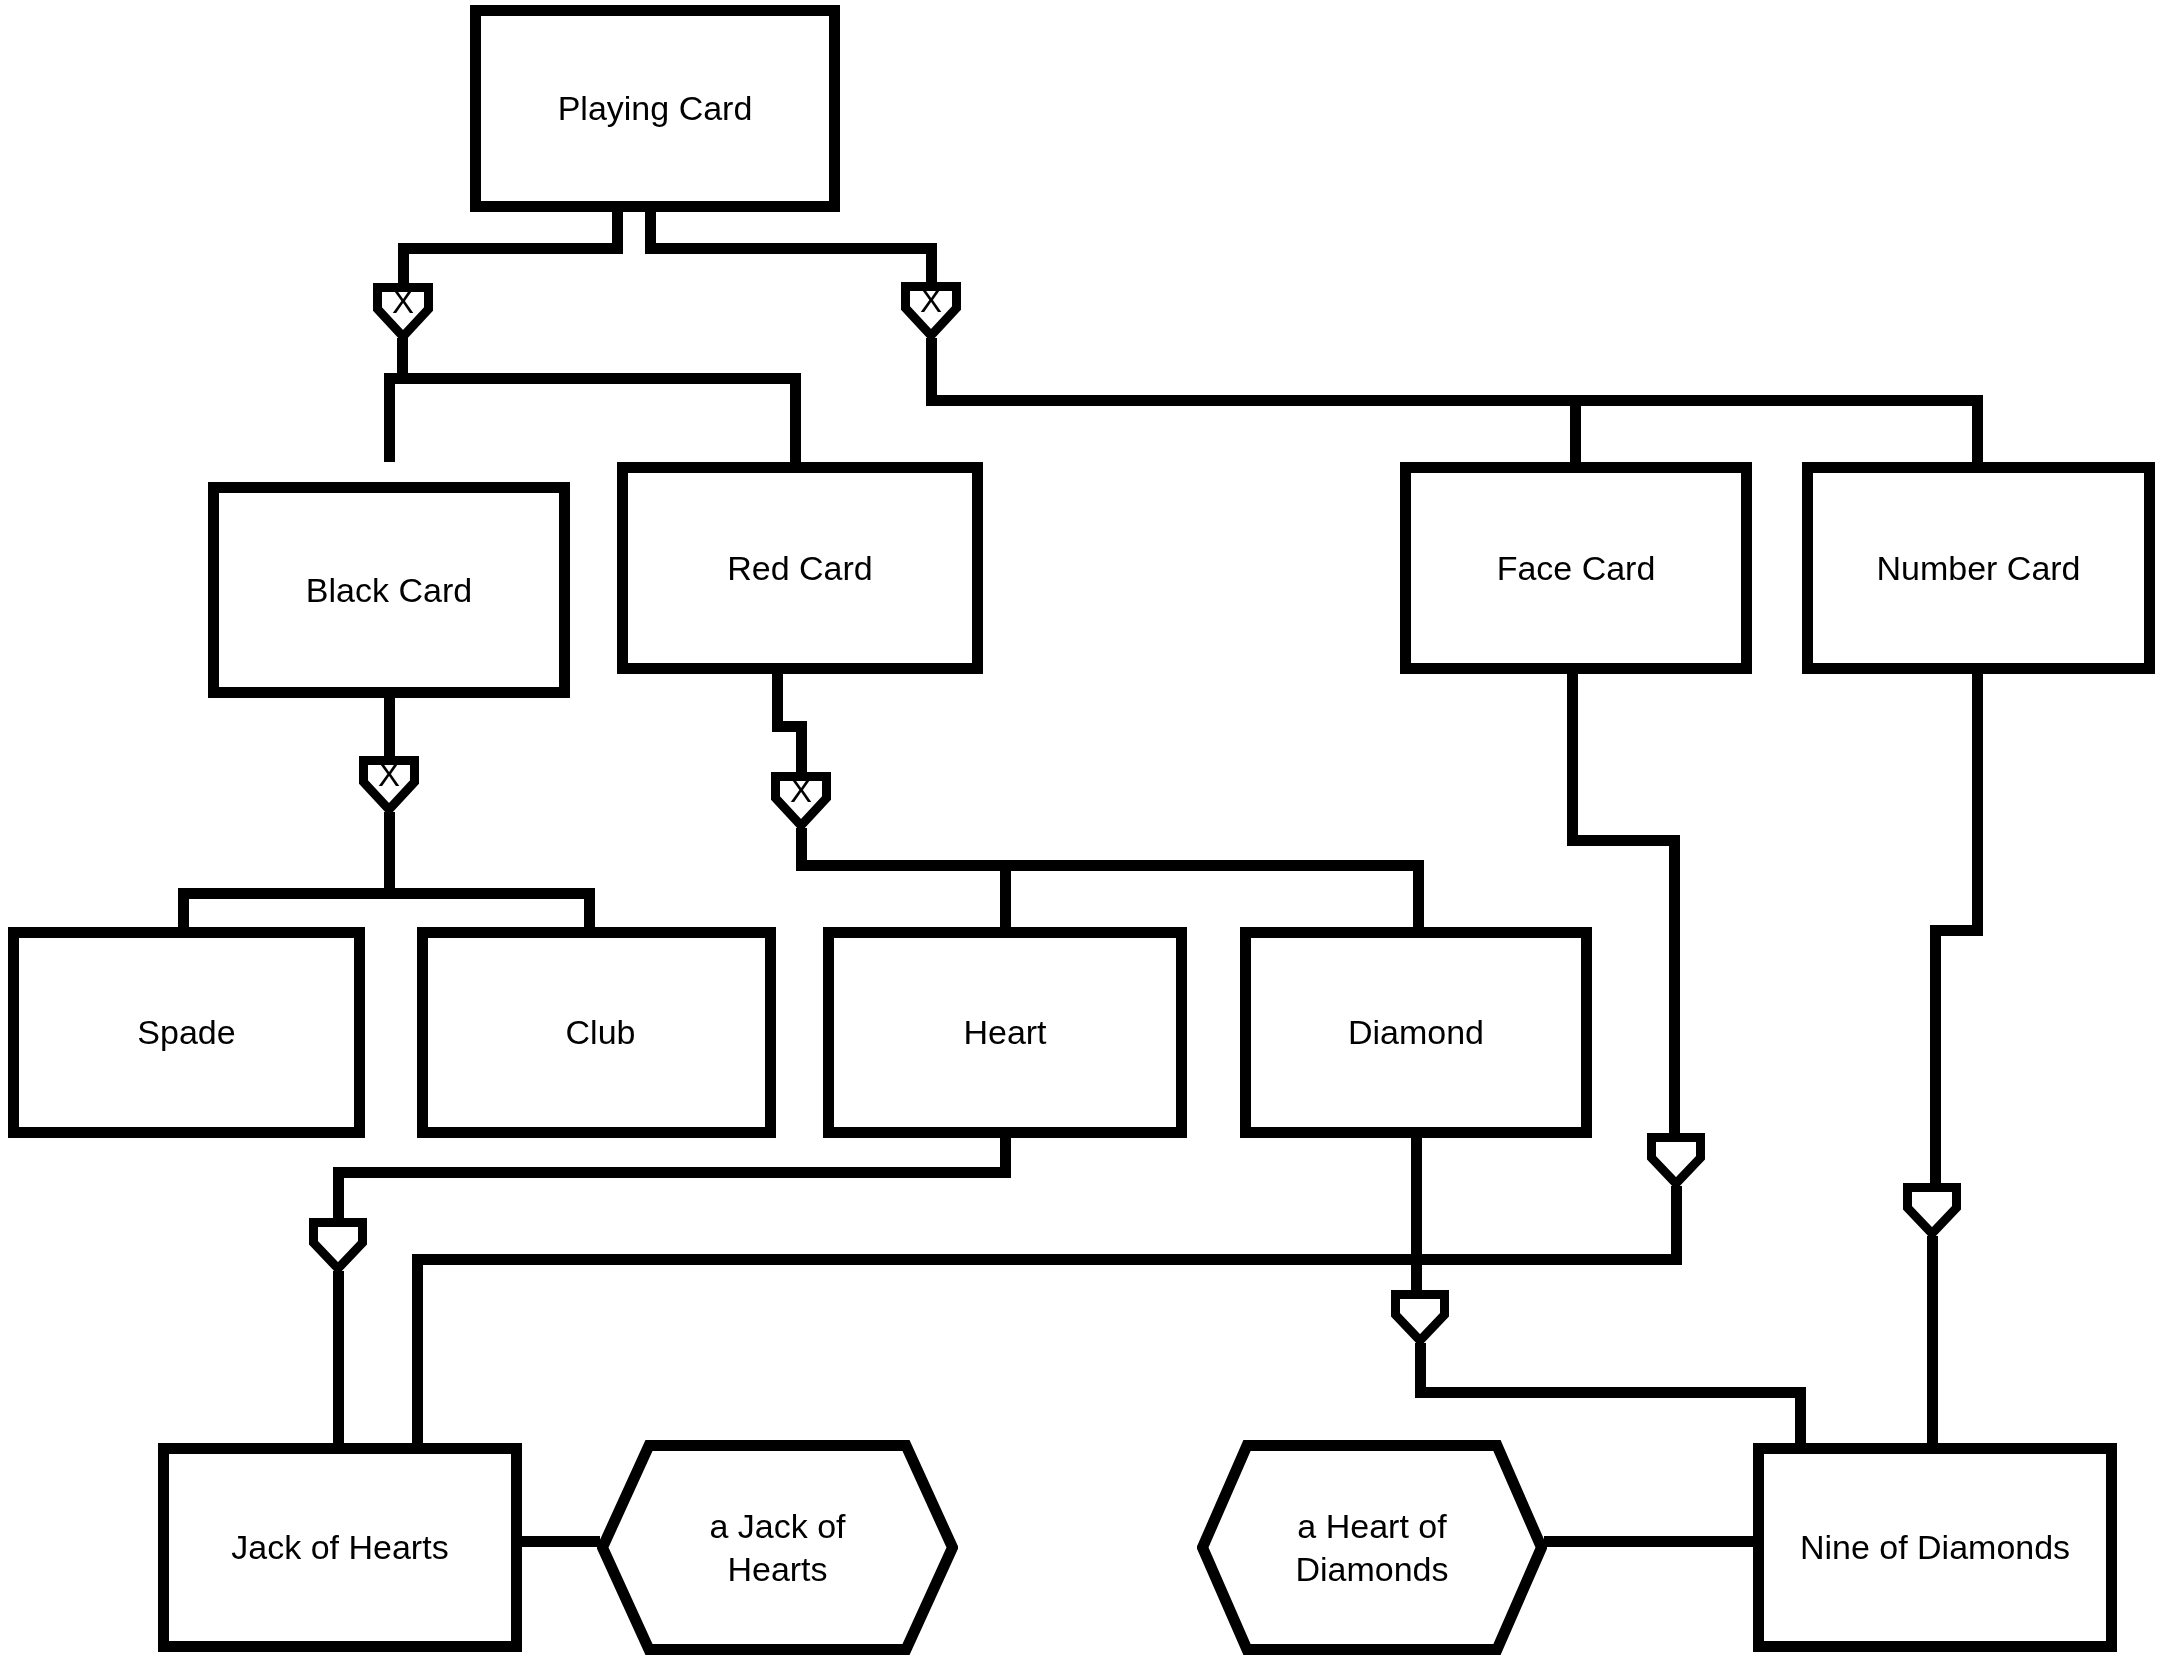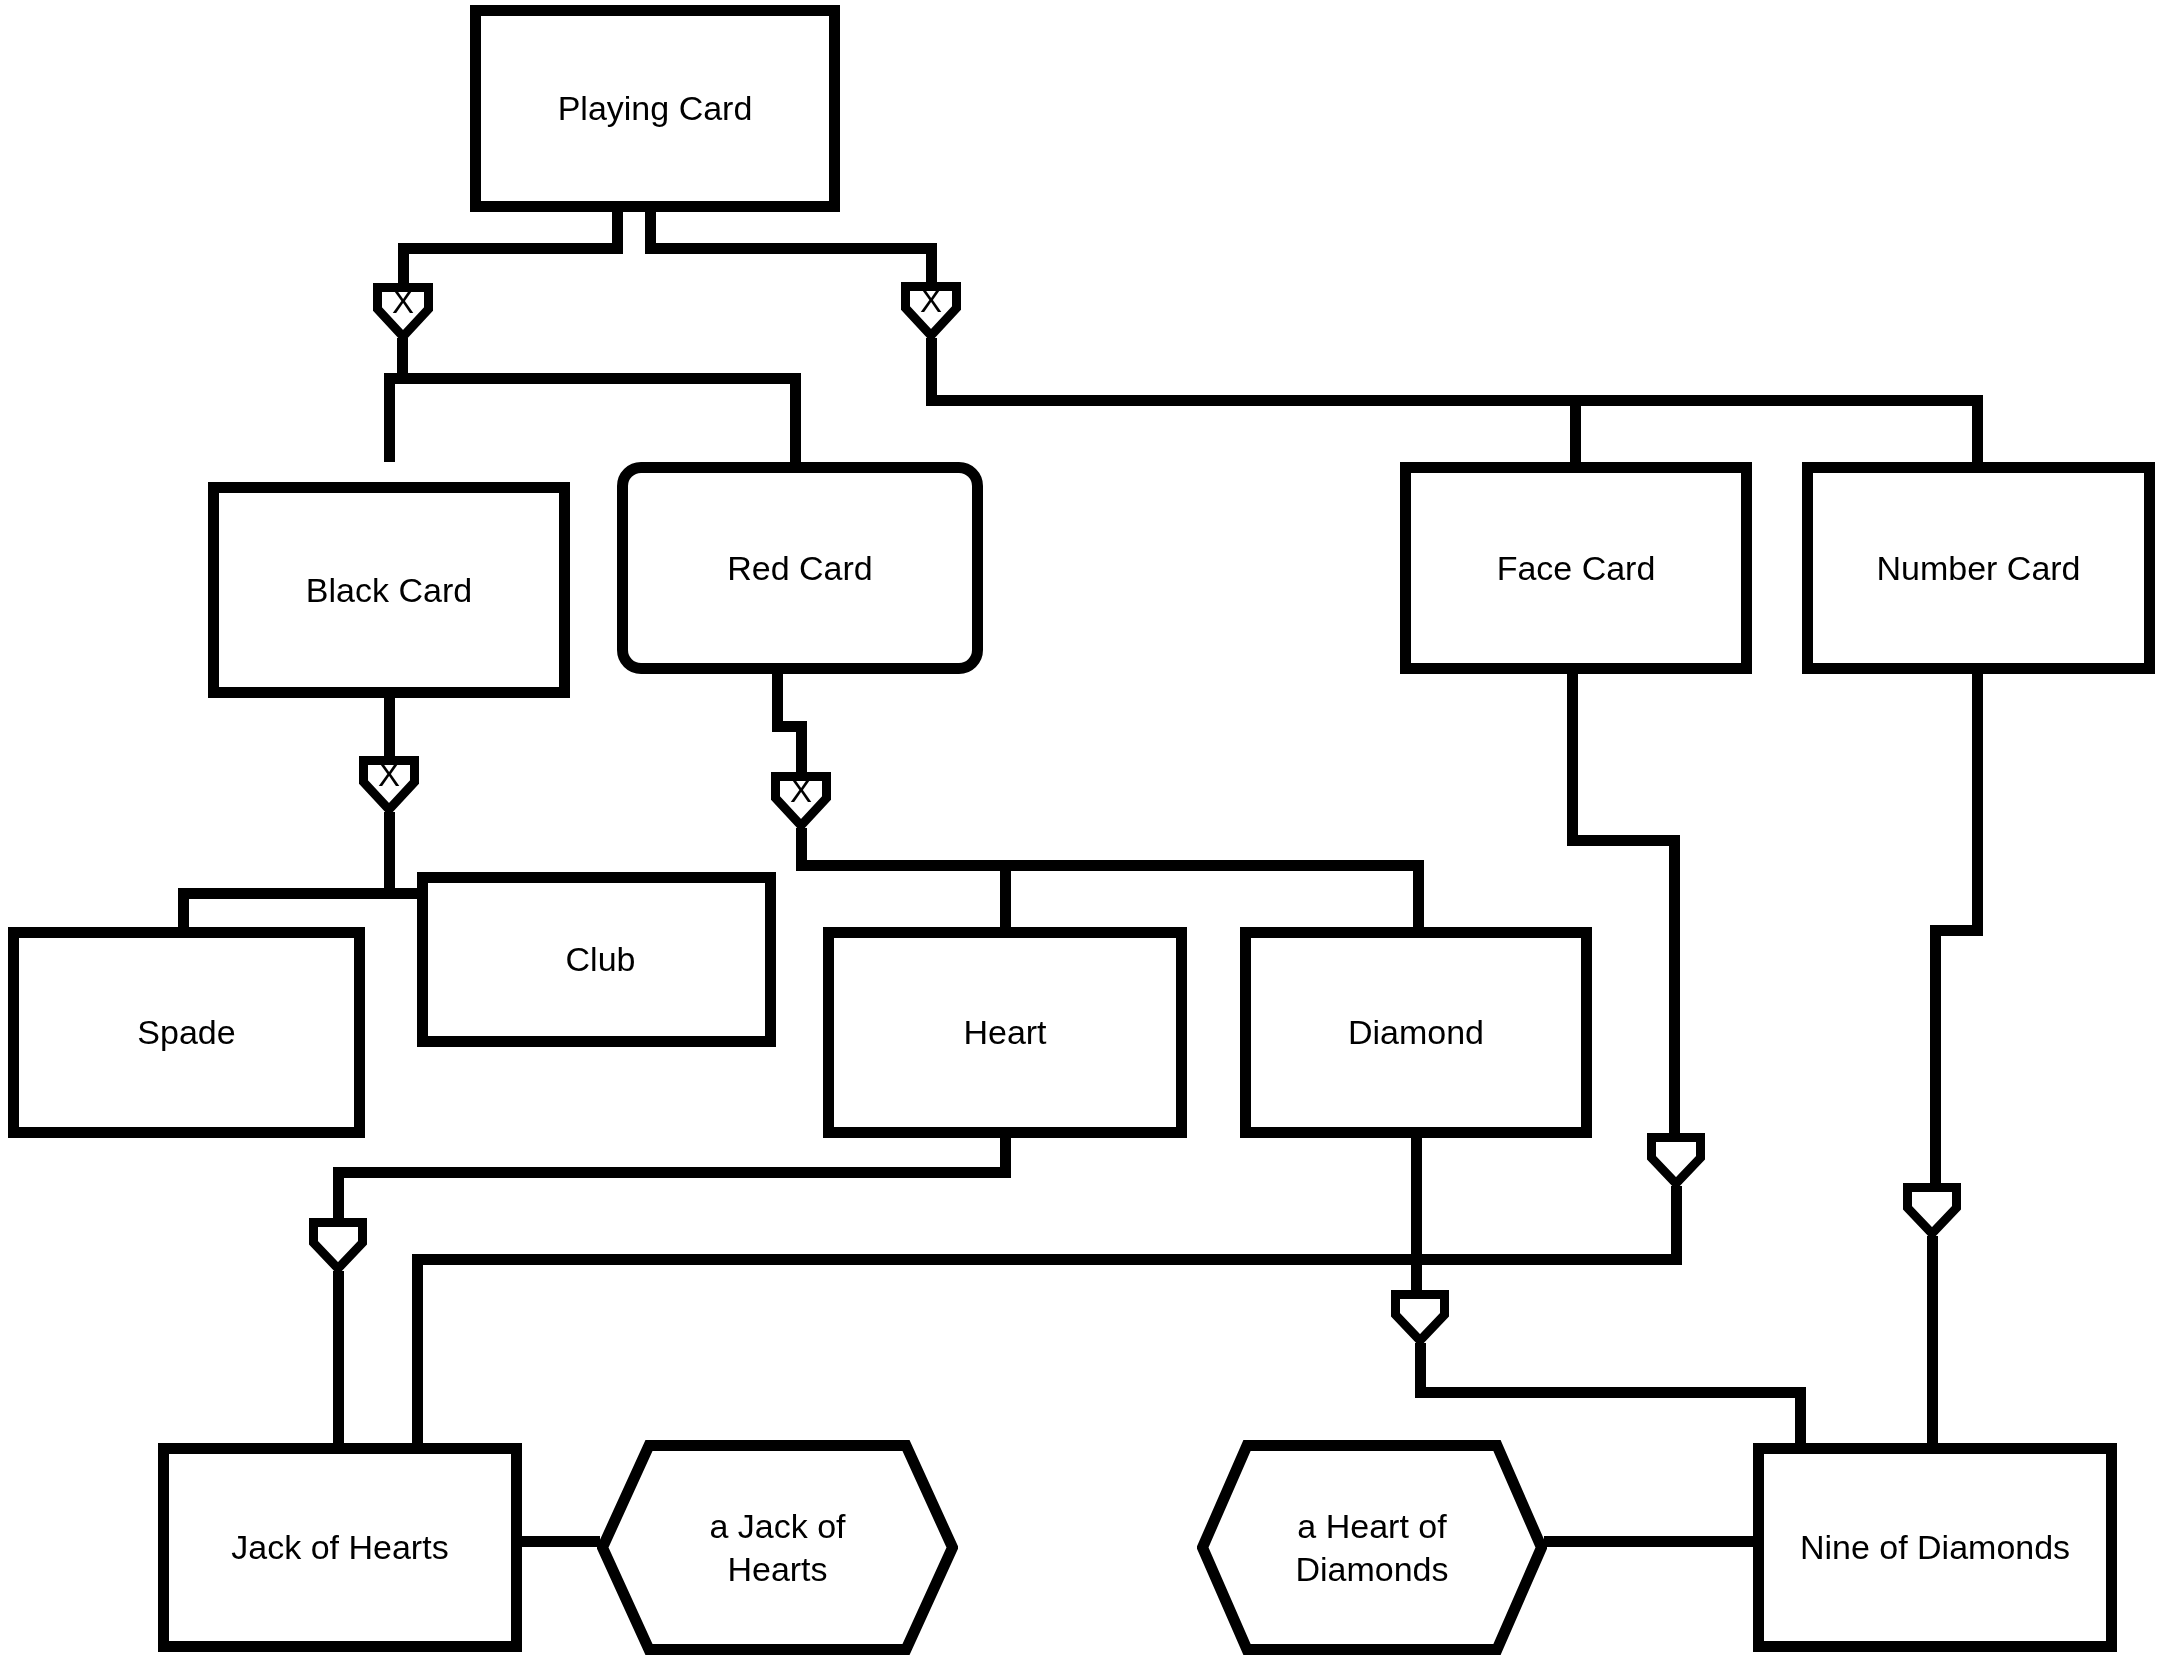--- a/index.html
+++ b/index.html
@@ -99,33 +99,33 @@
       <div class="line" style="left: 522px; top: 1536px; width: 78px; height: 11px;"></div>
       <div class="line" style="left: 1544px; top: 1536px; width: 209px; height: 11px;"></div>
     </div>
   <div id="boxes-layer">
       <div class="node" style="left: 470px; top: 5px; width: 370px; height: 207px; align-items: center;">
         <span>Playing Card</span>
       </div>
       <div class="node" style="left: 208px; top: 462px; width: 362px; height: 216px; margin-top: 20px;">
         <span>Black Card</span>
       </div>
-      <div class="node" style="left: 617px; top: 462px; width: 366px; height: 212px; border-radius: 24px;">
+      <div class="node" style="left: 617px; top: 462px; width: 366px; height: 212px;">
         <span>Red Card</span>
       </div>
       <div class="node" style="left: 1400px; top: 462px; width: 352px; height: 212px;">
         <span>Face Card</span>
       </div>
       <div class="node" style="left: 1802px; top: 462px; width: 353px; height: 212px; justify-content: center;">
         <span>Number Card</span>
       </div>
       <div class="node" style="left: 8px; top: 927px; width: 357px; height: 211px;">
         <span>Spade</span>
       </div>
-      <div class="node" style="left: 417px; top: 872px; width: 359px; height: 175px; padding-left: 8px;">
+      <div class="node" style="left: 417px; top: 927px; width: 359px; height: 211px; padding-left: 8px;">
         <span>Club</span>
       </div>
       <div class="node" style="left: 823px; top: 927px; width: 364px; height: 211px;">
         <span>Heart</span>
       </div>
       <div class="node" style="left: 1240px; top: 927px; width: 352px; height: 211px;">
         <span>Diamond</span>
       </div>
       <div class="node" style="left: 158px; top: 1443px; width: 364px; height: 209px;">
         <span>Jack of Hearts</span>

